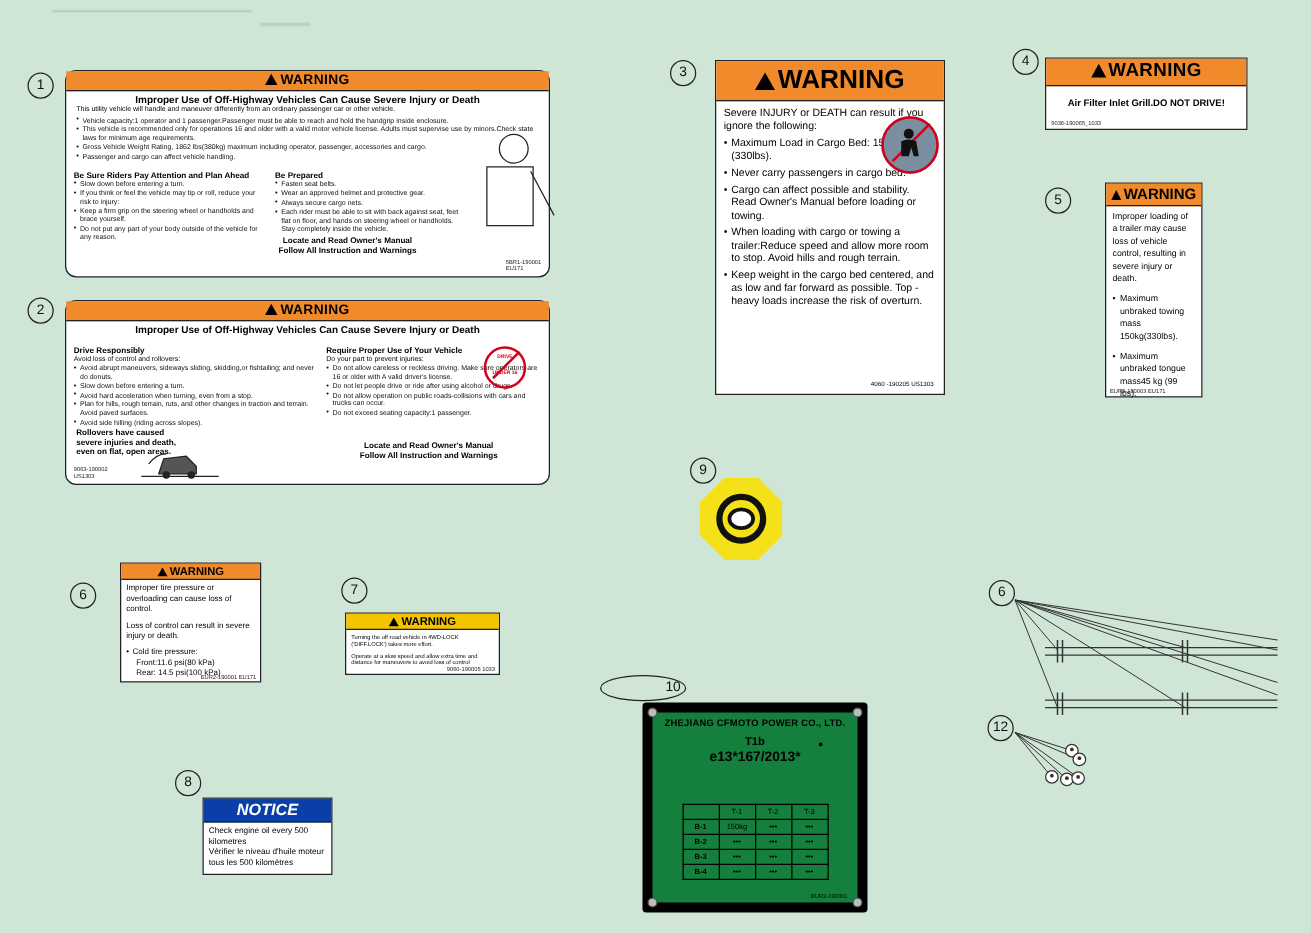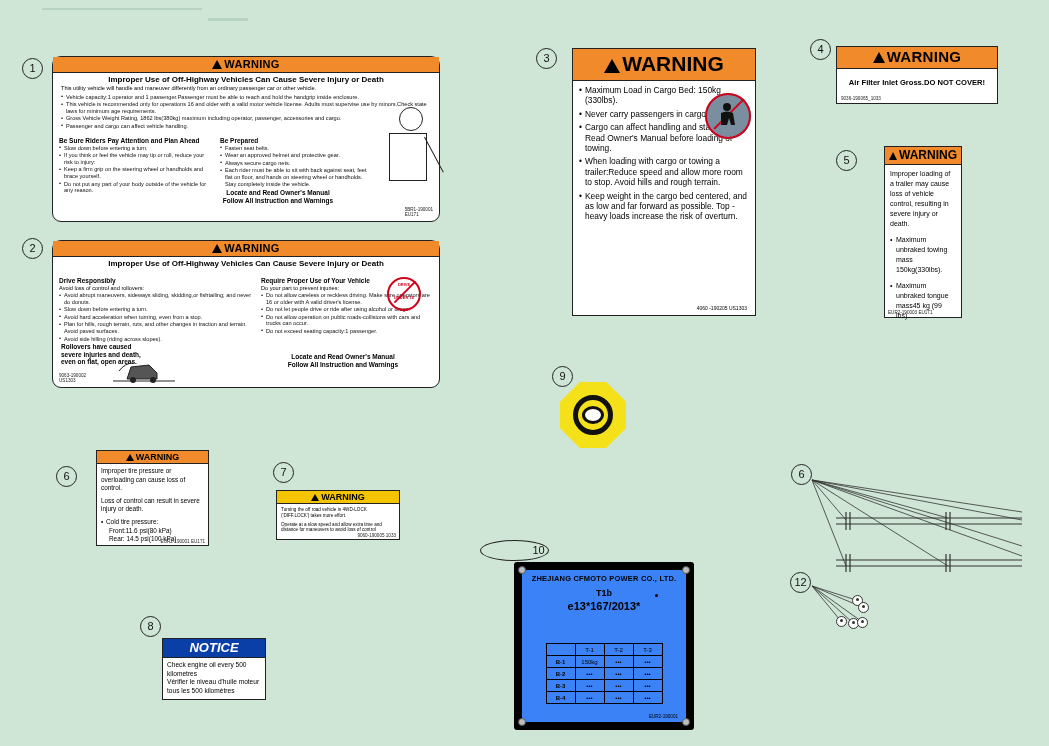--- a/index.html
+++ b/index.html
@@ -119,21 +119,21 @@
     font-weight:bold;font-style:italic;font-size:13px;padding:1px 0 2px;
     border-bottom:1px solid #222;
   }
   .l8body{font-size:6.6px;line-height:8.6px;padding:3px 4px;}
 
   
   .plate{
     position:absolute;background:#000;border-radius:3px;
     box-sizing:border-box;padding:8px;
   }
-  .plate-inner{background:#3b82f6;width:100%;height:100%;box-sizing:border-box;position:relative;}
+  .plate-inner{background:#15803d;width:100%;height:100%;box-sizing:border-box;position:relative;}
   .plate .screw{position:absolute;width:6px;height:6px;border-radius:50%;background:#bdbdbd;border:1px solid #555;}
   .plate-title{text-align:center;font-weight:bold;font-size:7.5px;padding-top:4px;letter-spacing:.2px;}
   .plate-t1{text-align:center;font-weight:bold;font-size:9px;padding-top:5px;}
   .plate-e{text-align:center;font-weight:bold;font-size:11px;padding-top:2px;}
   .plate-dot{position:absolute;right:28px;top:24px;width:3px;height:3px;background:#000;border-radius:50%;}
   table.ptab{border-collapse:collapse;margin:0 auto;font-size:6px;}
   table.ptab td{border:1px solid #000;padding:1px 3px;text-align:center;min-width:22px;height:9px;}
   table.ptab td.rowhdr{font-weight:bold;min-width:20px;}
   .plate-code{position:absolute;right:8px;bottom:3px;font-size:4.6px;}
 
@@ -274,45 +274,46 @@
     <div class="abs" style="right:18px;top:54px;width:34px;text-align:center;font-size:4px;font-weight:bold;color:#d0021b;">UNDER 16</div>
   </div>
 
   <div class="callout abs" style="left:536px;top:48px;">3</div>
 
   <div class="label" style="left:572px;top:48px;width:184px;height:268px;">
     <div class="l3head">
       <span class="tri big"></span><span>WARNING</span>
     </div>
     <div class="l3body">
+      <p>Severe INJURY or DEATH can result if you ignore the following:</p>
       <ul>
         <li>Maximum Load in Cargo Bed: 150kg (330lbs).</li>
         <li>Never carry passengers in cargo bed.</li>
-        <li>Cargo can affect handling and stability. Read Owner's Manual before loading or towing.</li>
+        <li>Cargo can affect possible and stability. Read Owner's Manual before loading or towing.</li>
         <li>When loading with cargo or towing a trailer:Reduce speed and allow more room to stop. Avoid hills and rough terrain.</li>
         <li>Keep weight in the cargo bed centered, and as low and far forward as possible. Top - heavy loads increase the risk of overturn.</li>
       </ul>
     </div>
     <div class="l3code" style="position:absolute;bottom:2px;right:4px;">4060 -190205  US1303</div>
 
     <div class="abs" style="right:4px;top:44px;width:46px;height:46px;border-radius:50%;background:#7a8ea0;"></div>
     <div class="nosym" style="right:4px;top:44px;width:46px;height:46px;"></div>
     <svg class="abs" style="right:10px;top:50px;width:34px;height:34px;" viewBox="0 0 34 34">
       <circle cx="16" cy="8" r="4" fill="#111"></circle>
       <path d="M10 14 q6 -3 12 0 l2 12 h-4 l-2 -7 -2 7 h-6 z" fill="#111"></path>
     </svg>
   </div>
 
   <div class="callout abs" style="left:810px;top:39px;">4</div>
 
   <div class="label" style="left:836px;top:46px;width:162px;height:58px;">
     <div class="warnbar" style="font-size:15px;padding:1px 0 3px;">
       <span class="tri" style="border-left-width:6px;border-right-width:6px;border-bottom-width:11px;"></span><span>WARNING</span>
     </div>
-    <div style="font-size:7.6px;text-align:center;padding:9px 4px 0;font-weight:bold;">Air Filter Inlet Gross.DO NOT COVER!</div>
+    <div style="font-size:7.6px;text-align:center;padding:9px 4px 0;font-weight:bold;">Air Filter Inlet Grill.DO NOT DRIVE!</div>
     <div class="code" style="position:absolute;left:4px;bottom:2px;">9036-190065_1033</div>
   </div>
 
   <div class="callout abs" style="left:836px;top:150px;">5</div>
 
   <div class="label" style="left:884px;top:146px;width:78px;height:172px;">
     <div class="l5head">
       <span class="tri" style="border-left-width:4px;border-right-width:4px;border-bottom-width:8px;"></span><span>WARNING</span>
     </div>
     <div class="l5body">

